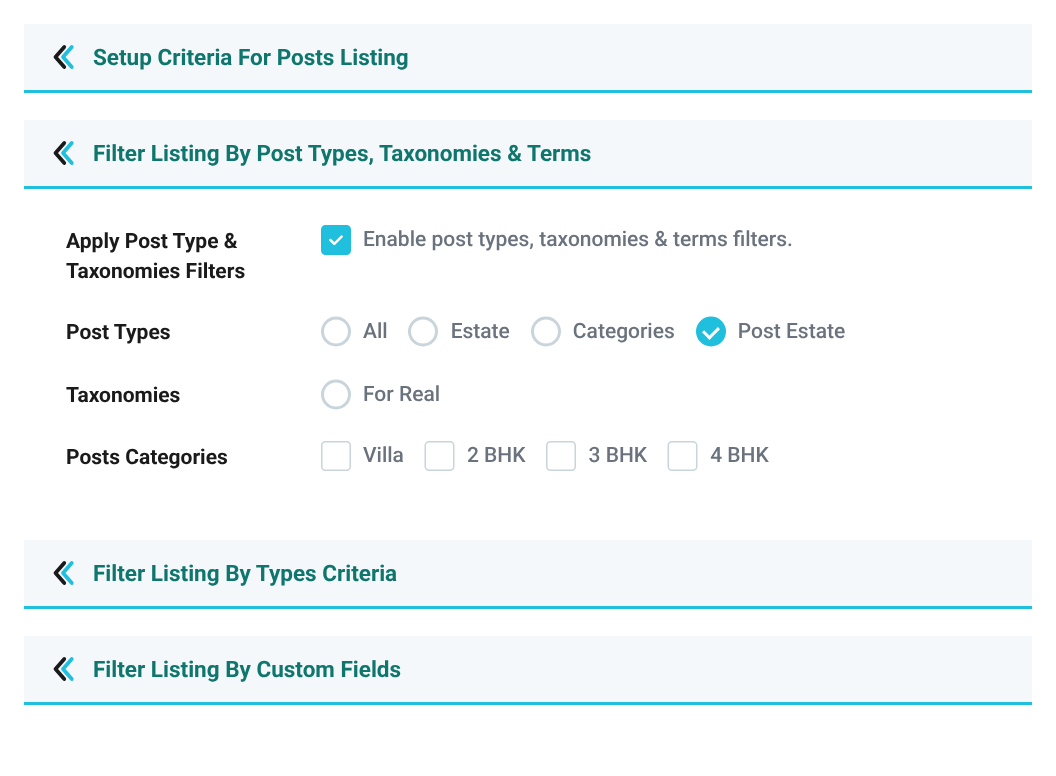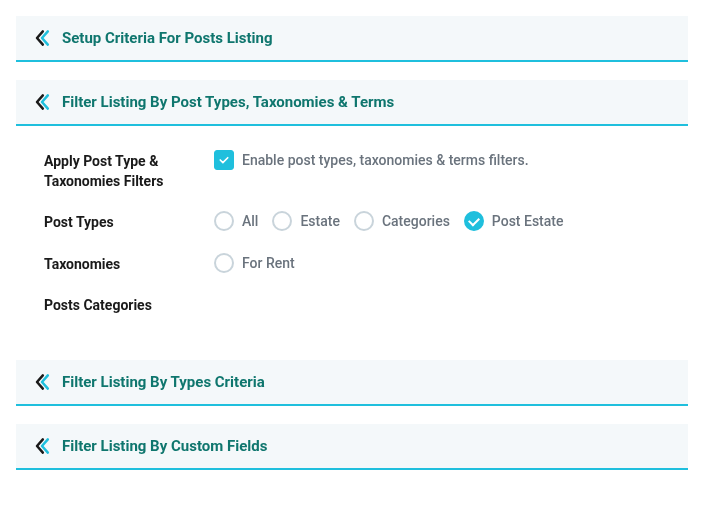--- a/index.html
+++ b/index.html
@@ -170,27 +170,45 @@
           <span class="opt-label">Post Estate</span>
         </label>
       </div>
   </div>
 
   <div class="field-row">
     <div class="field-label">Taxonomies</div>
     <div class="field-value" id="taxonomies-options">
         <label class="opt">
           <span class="radio"></span>
-          <span class="opt-label">For Rent</span>
+          <span class="opt-label">For Real</span>
         </label>
       </div>
   </div>
 
   <div class="field-row">
     <div class="field-label">Posts Categories</div>
+    <div class="field-value" id="categories-options">
+        <label class="opt">
+          <span class="checkbox"></span>
+          <span class="opt-label">Villa</span>
+        </label>
+        <label class="opt">
+          <span class="checkbox"></span>
+          <span class="opt-label">2 BHK</span>
+        </label>
+        <label class="opt">
+          <span class="checkbox"></span>
+          <span class="opt-label">3 BHK</span>
+        </label>
+        <label class="opt">
+          <span class="checkbox"></span>
+          <span class="opt-label">4 BHK</span>
+        </label>
+      </div>
   </div>
 
 </div>
 
 <div class="panel">
   <span class="panel-icon">
     <svg viewBox="0 0 24 24" width="20" height="20">
         <path d="M13 4 L6 12 L13 20" fill="none" stroke="#1a1a1a" stroke-width="3" stroke-linecap="round" stroke-linejoin="round"></path>
         <path d="M19 4 L12 12 L19 20" fill="none" stroke="#1fbfdd" stroke-width="3" stroke-linecap="round" stroke-linejoin="round"></path>
       </svg>

